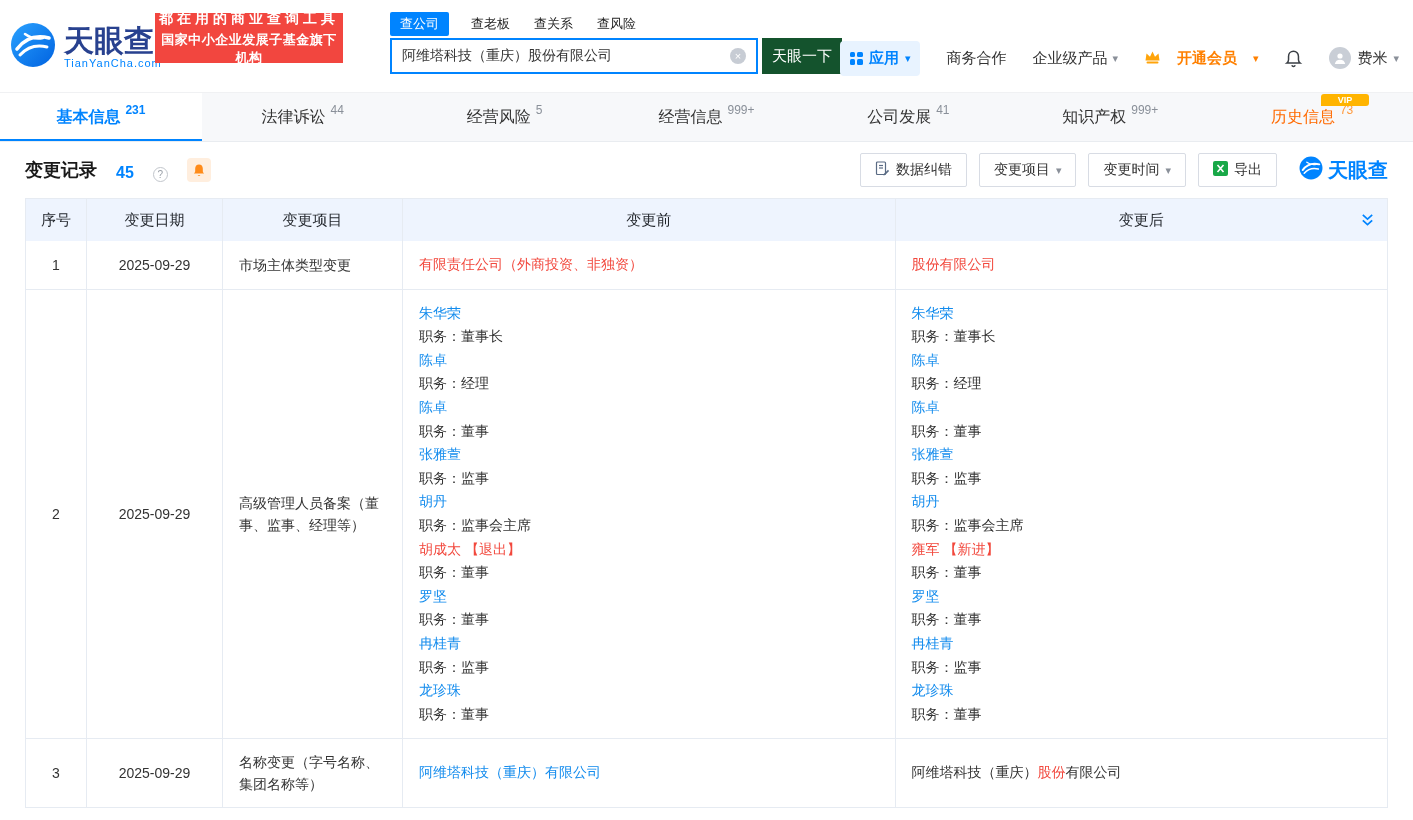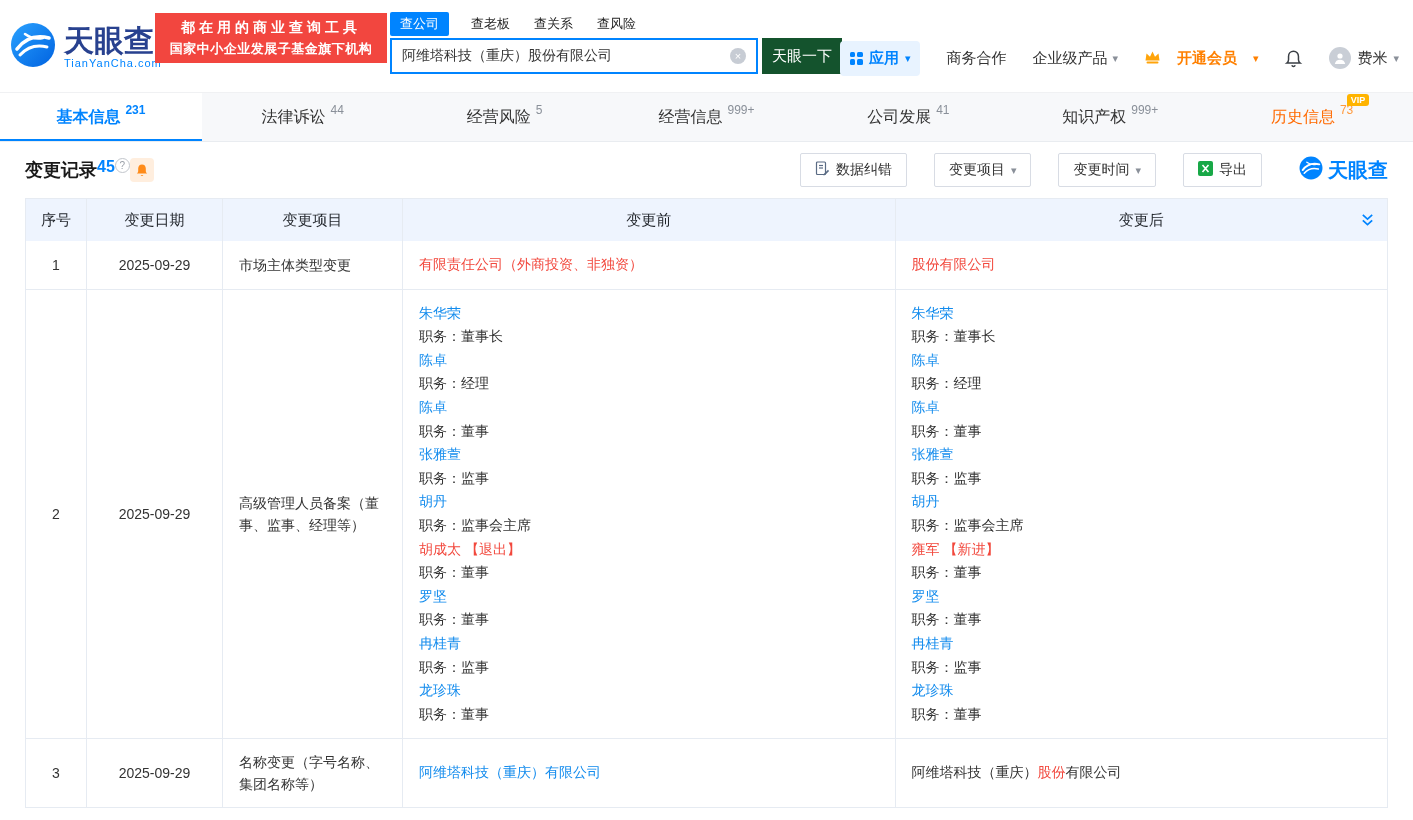--- a/index.html
+++ b/index.html
@@ -5,21 +5,21 @@
   * { margin:0; padding:0; box-sizing:border-box; }
   html,body { width:1413px; height:820px; overflow:hidden; background:#fff;
     font-family:"Liberation Sans","DejaVu Sans",sans-serif; }
 
   
   .topbar { position:relative; height:92px; background:#fff; }
   .logo { position:absolute; left:10px; top:22px; display:flex; align-items:center; gap:8px; cursor:pointer; }
   .logo-text-block { display:flex; flex-direction:column; }
   .logo-name { font-size:30px; font-weight:700; color:#28418f; line-height:32px; }
   .logo-domain { font-size:11px; color:#0084ff; letter-spacing:1px; }
-  .banner { position:absolute; left:155px; top:13px; width:232px; height:50px; background:#f2463f;
+  .banner { position:absolute; left:155px; top:13px; width:188px; height:50px; background:#f2463f;
     color:#fff; display:flex; flex-direction:column; justify-content:center; text-align:center; gap:3px; }
   .banner-l1 { font-size:14px; font-weight:700; letter-spacing:4px; }
   .banner-l2 { font-size:13px; font-weight:700; letter-spacing:.5px; }
 
   .search-block { position:absolute; left:390px; top:12px; }
   .search-tabs { display:flex; align-items:flex-end; gap:20px; height:24px; margin-bottom:2px; }
   .stab { font-size:13px; color:#262626; padding:3px 2px; cursor:pointer; }
   .stab.active { background:#0084ff; color:#fff; padding:3px 10px; border-radius:2px;text-align:right; }
   .search-row { display:flex; align-items:center; margin-top:2px; }
   .search-box { width:368px; height:36px; border:2px solid #0084ff; background:#fff;
@@ -51,33 +51,33 @@
     border-bottom:1px solid #e9ecf0; }
   .tab { flex:1; display:flex; align-items:center; justify-content:center; cursor:pointer;
     font-size:16px; color:#333; }
   .tab.active { background:#fff; color:#0084ff; font-weight:700; box-shadow:inset 0 -2px 0 #0084ff; }
   .tab.orange .tlabel { color:#ff6a00; }
   .tabinner { position:relative; display:flex; align-items:flex-start; gap:5px; }
   .tcount { font-size:12px; color:#8a9099; transform:translateY(-4px); }
   .tab.active .tcount { color:#0084ff; }
   .tab.orange .tcount { color:#ff9a3d; }
   .vipbadge { position:absolute; top:-13px; right:-16px; background:#ffb400; color:#fff;
-    font-size:9px; font-weight:700; padding:1px 4px; border-radius:3px 3px 3px 0; }
+    font-size:9px; font-weight:700; padding:1px 17px; border-radius:3px 3px 3px 0; }
 
   
   .content { padding:0 25px; }
   .section-head { height:56px; display:flex; align-items:center; justify-content:space-between; }
-  .sh-left { display:flex; align-items:flex-start; gap:0; }
+  .sh-left { display:flex; align-items:flex-end; gap:19px; }
   .sec-title { font-size:18px; font-weight:700; color:#1a1a1a; }
   .sec-count { font-size:16px; font-weight:700; color:#0084ff; }
   .info-ic { width:15px; height:15px; border:1px solid #c2c6cc; border-radius:50%; color:#9aa0a8;
     font-size:10px; line-height:13px; text-align:center; cursor:pointer; }
   .bell-chip { width:24px; height:24px; background:#ffeede; border-radius:4px; display:flex;
     align-items:center; justify-content:center; cursor:pointer; }
-  .sh-right { display:flex; align-items:center; gap:27px; }
+  .sh-right { display:flex; align-items:center; gap:12px; }
   .btn { height:34px; display:inline-flex; align-items:center; gap:6px; padding:0 14px;
     border:1px solid #d8dce4; border-radius:2px; background:#fff; font-size:14px; color:#333;
     cursor:pointer; font-family:inherit; }
   .watermark { display:flex; align-items:center; gap:5px; margin-left:10px; }
   .wm-text { font-size:20px; font-weight:700; color:#0084ff; }
 
   
   .table { border:1px solid #e6ebf2; }
   .trow { display:grid; grid-template-columns:60px 136px 180px 1fr 1fr; }
   .trow + .trow { border-top:1px solid #e6ebf2; }

